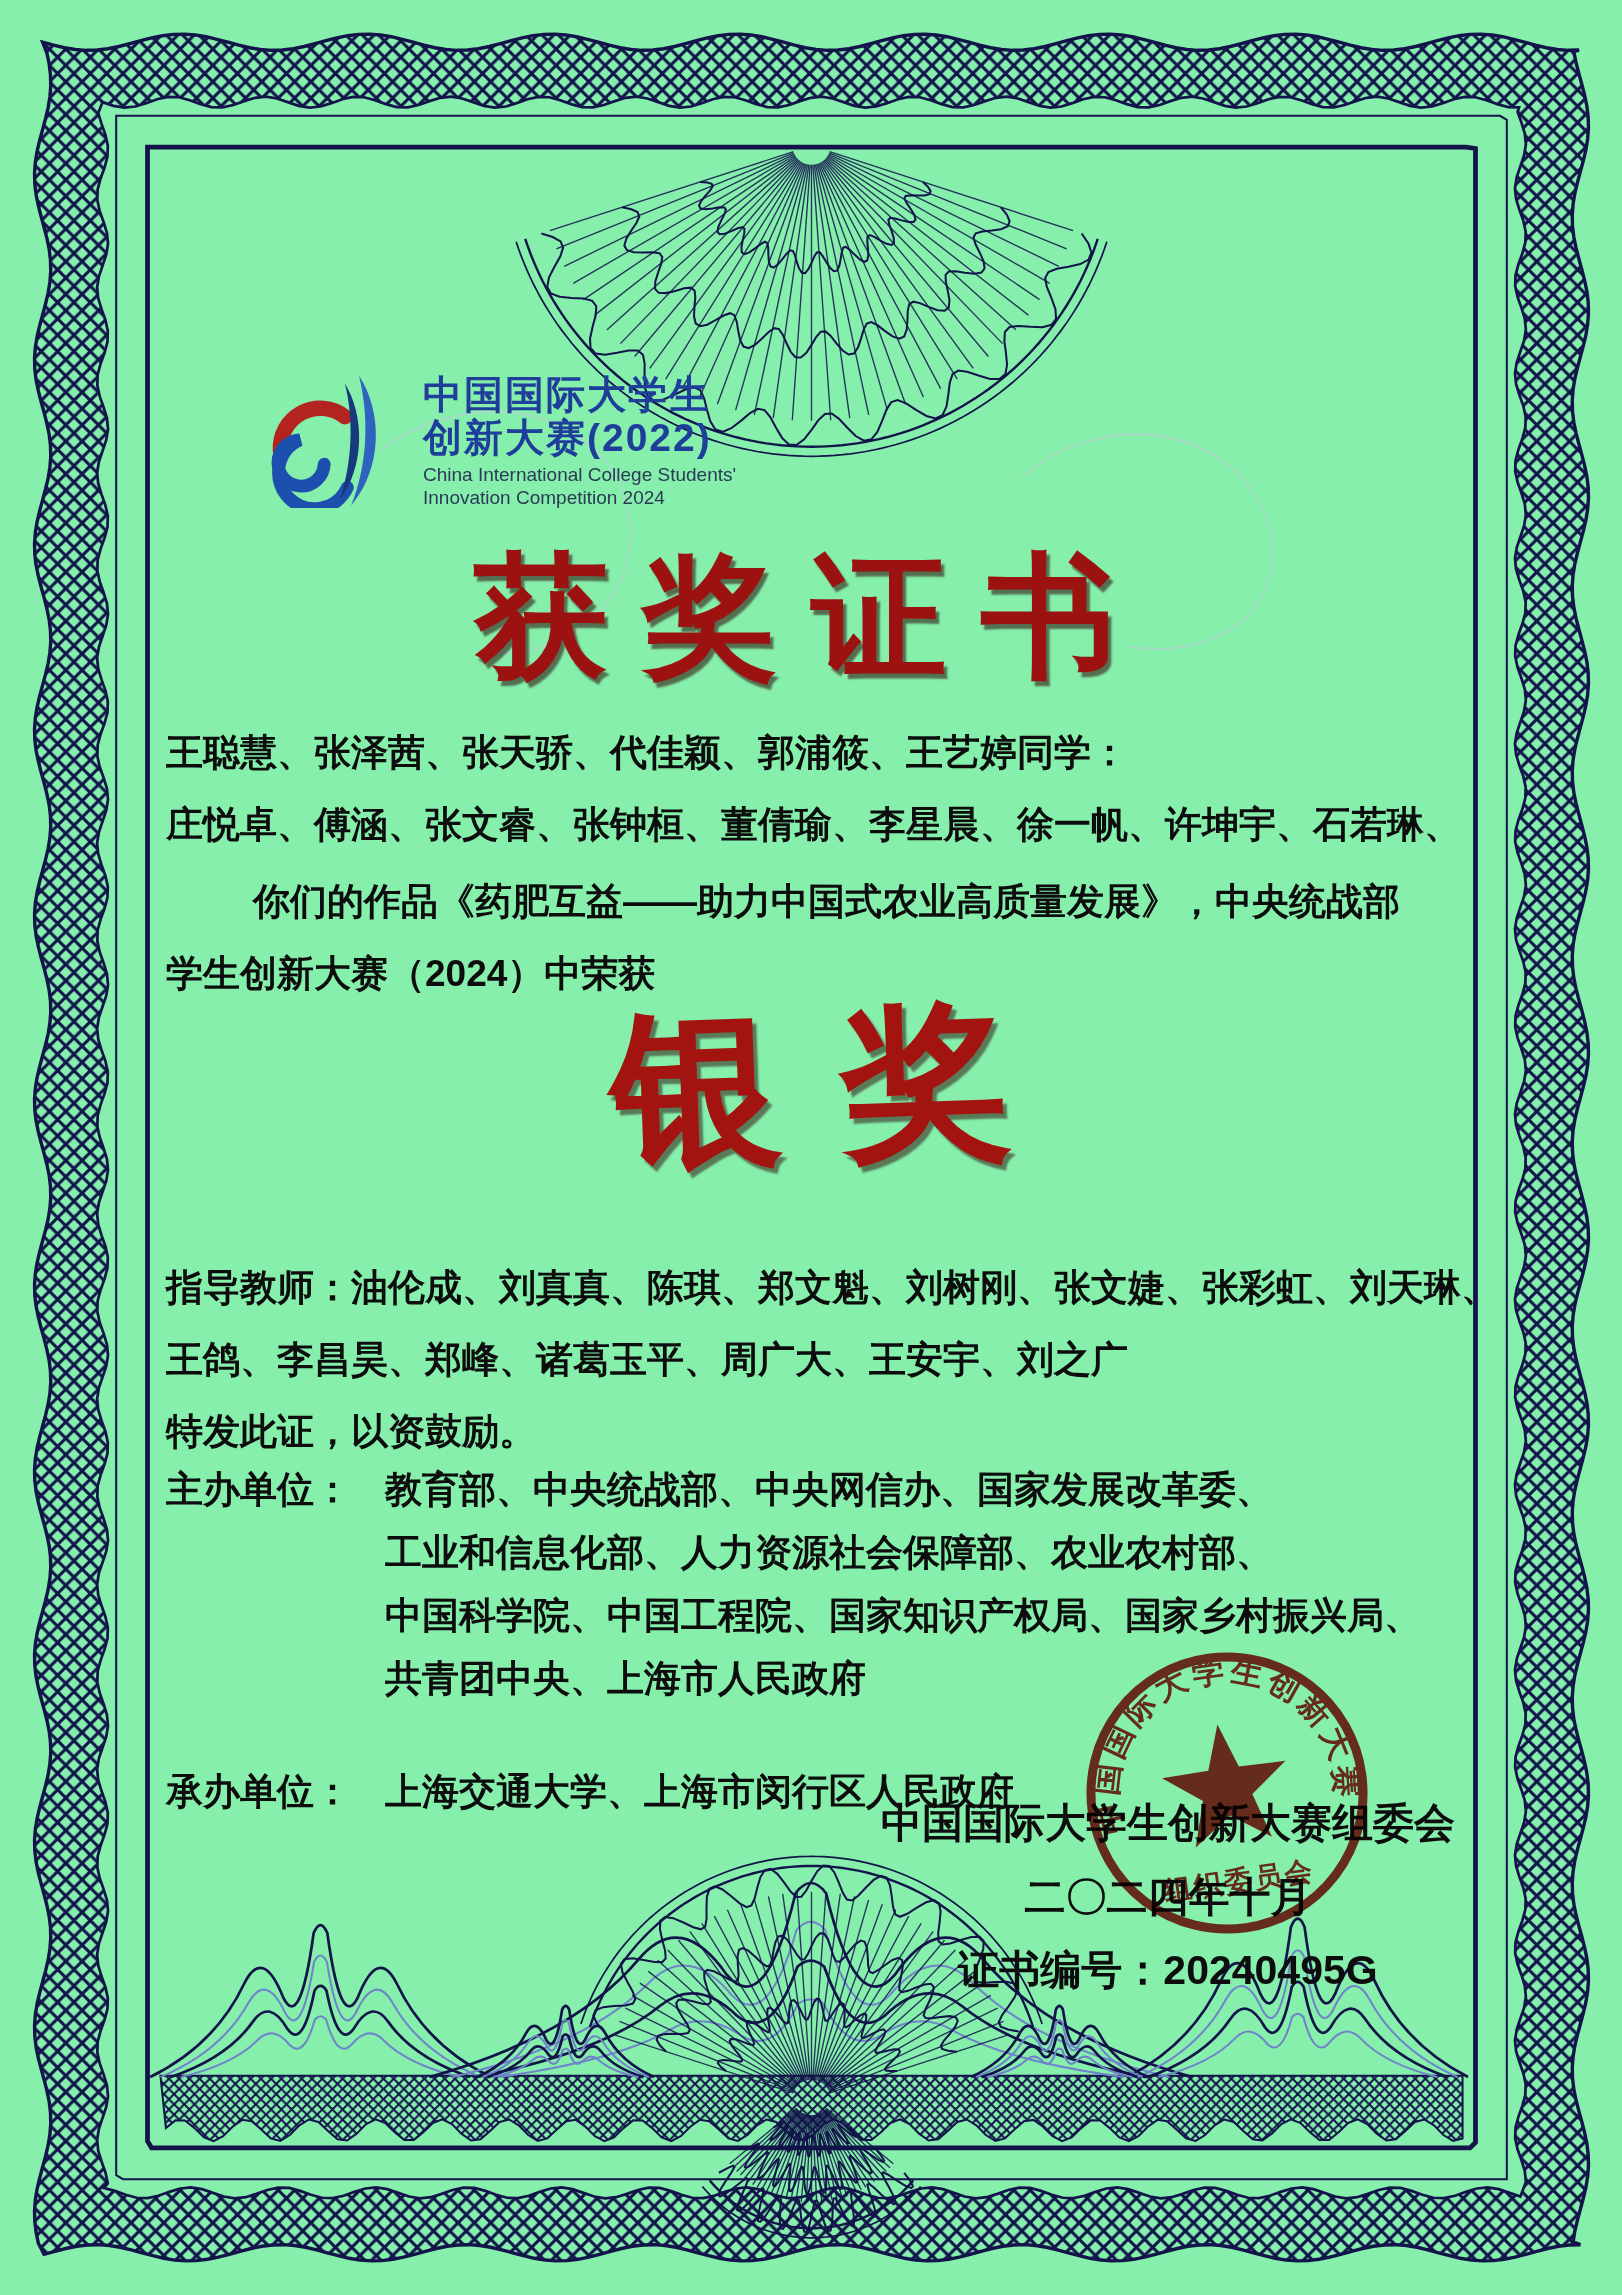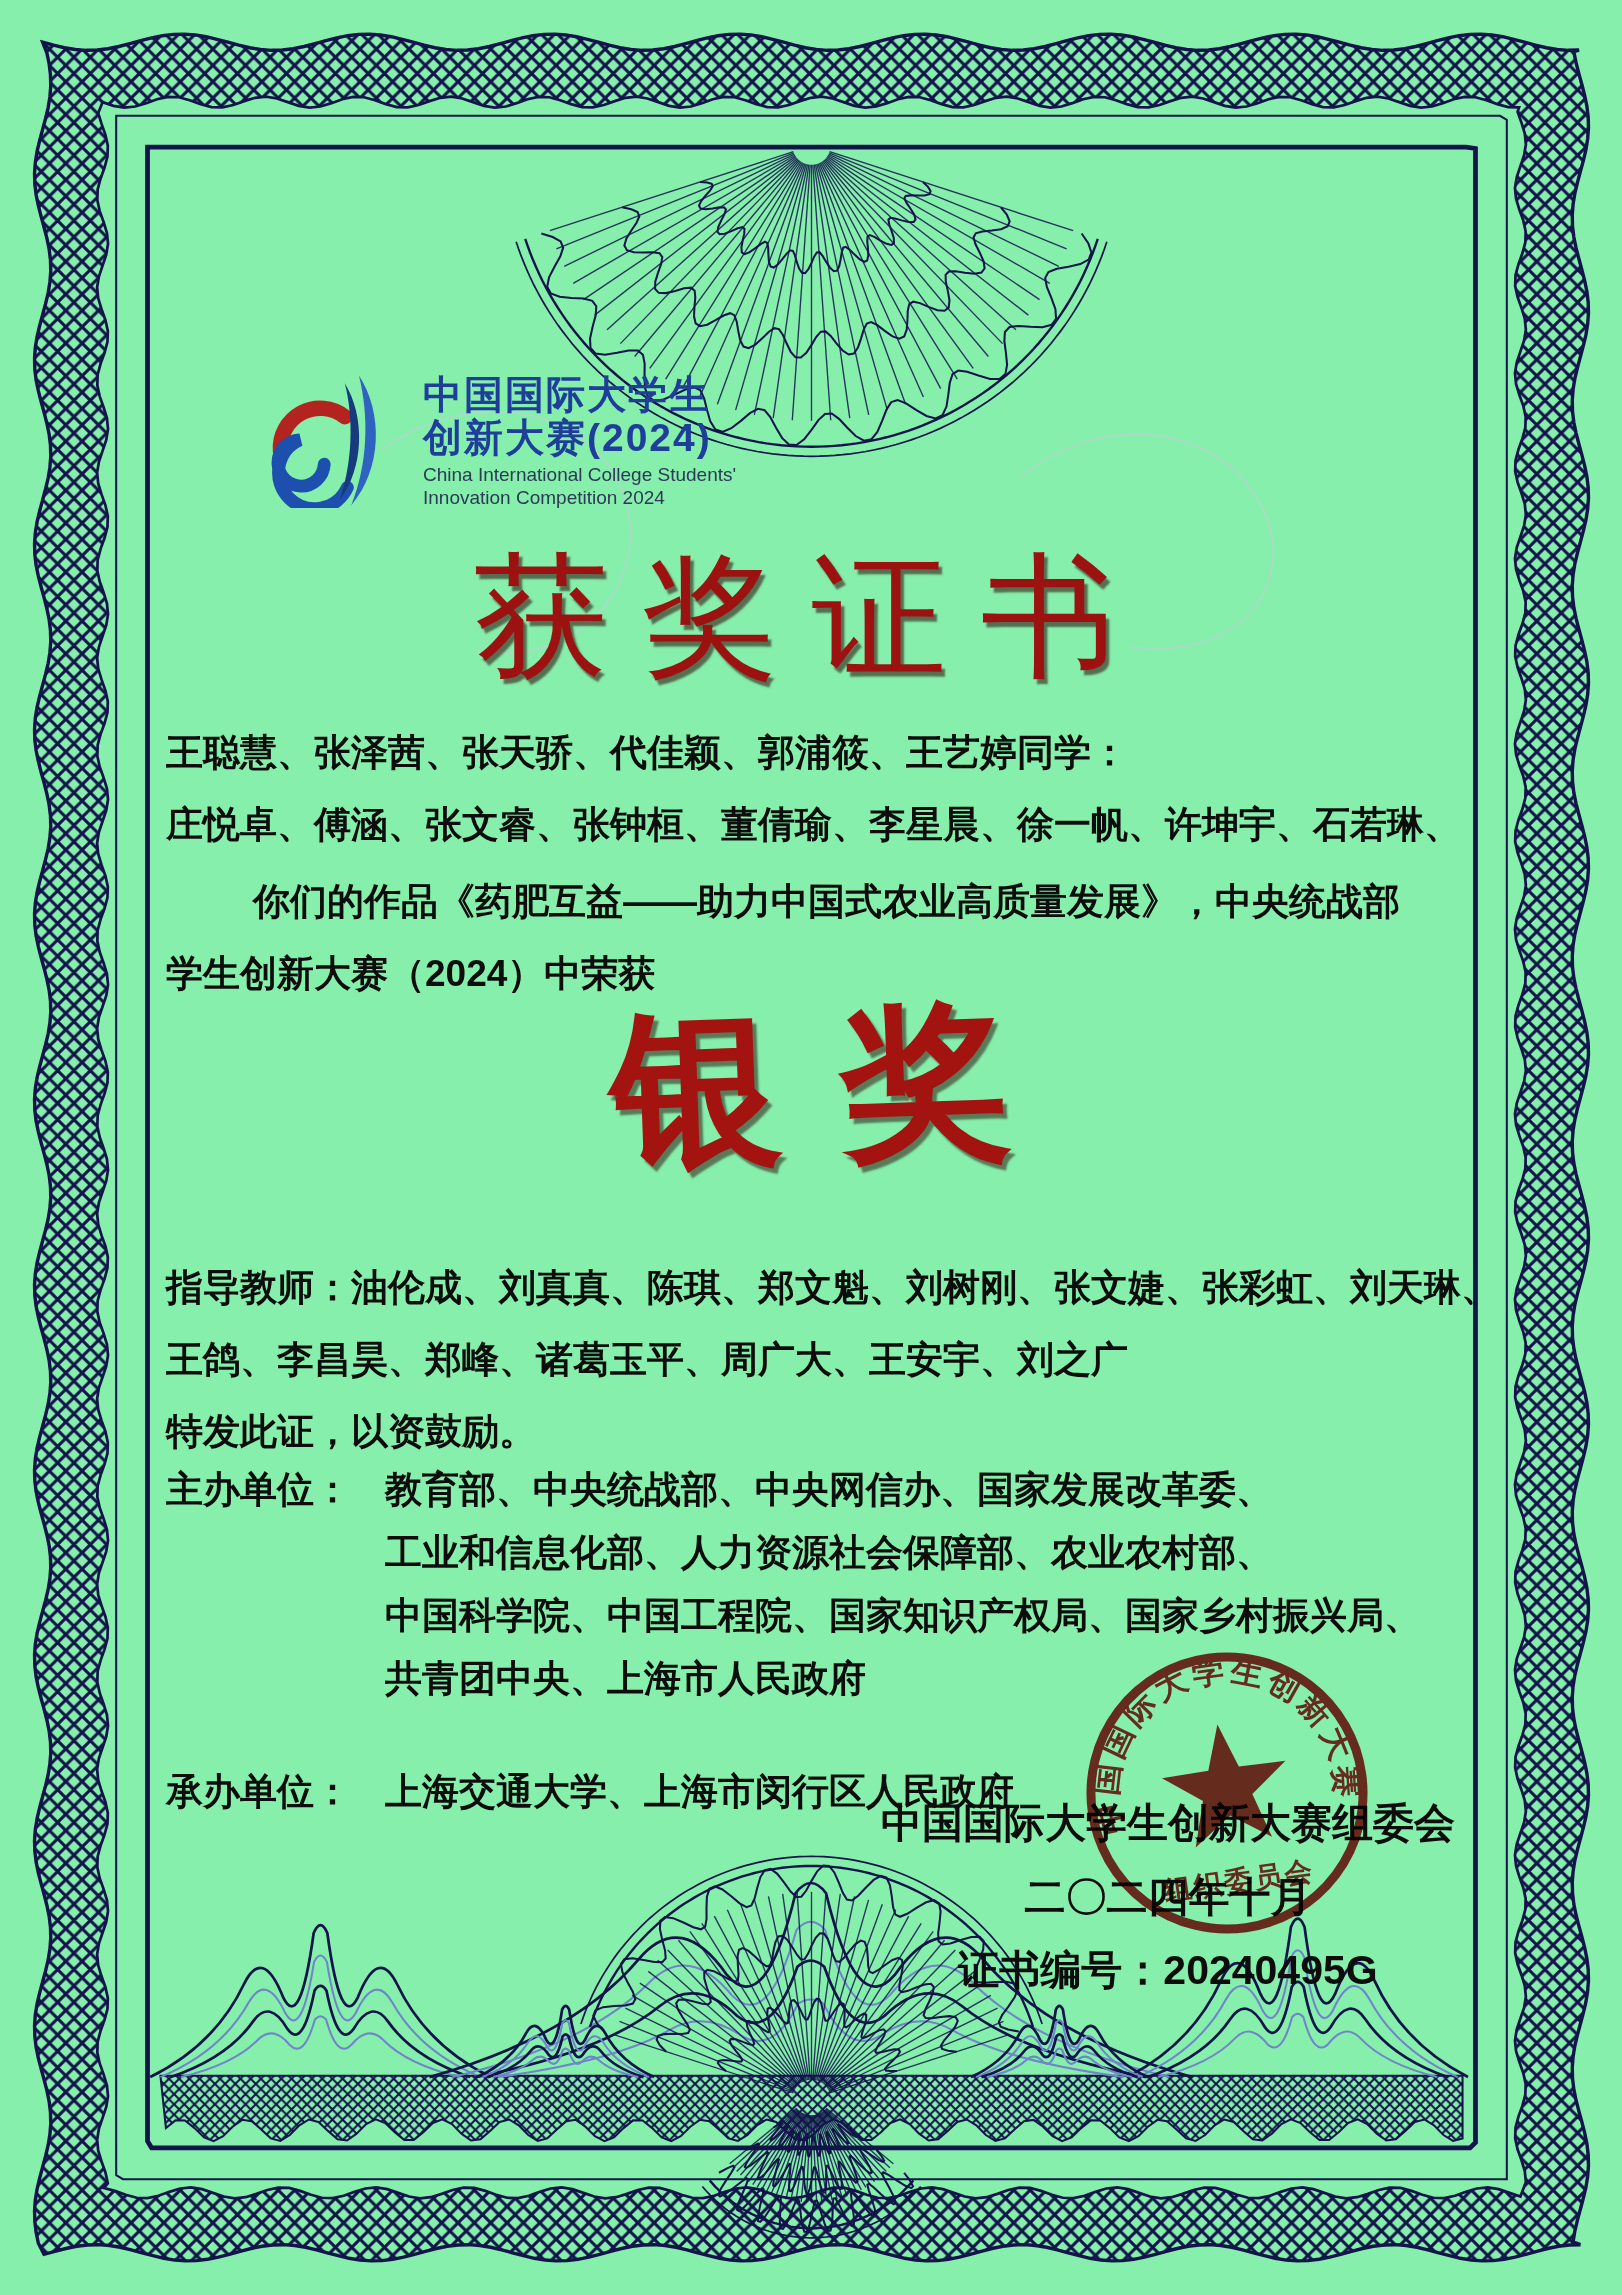--- a/index.html
+++ b/index.html
@@ -9,21 +9,21 @@
   .content{position:absolute;inset:0;z-index:2;}
   
   .logo-row{position:absolute;left:257px;top:373px;display:flex;align-items:flex-start;}
   .logo-icon{width:155px;height:135px;flex:none;}
   .logo-text{margin-left:11px;}
   .logo-cn{font-size:39px;line-height:43px;font-weight:800;color:#1e3e9a;letter-spacing:2px;white-space:nowrap;}
   .logo-en{font-size:19px;line-height:22.5px;font-weight:400;color:#2b3a55;white-space:nowrap;}
   .logo-en.first{margin-top:5.4px;}
   
   .cert-title{position:absolute;left:0;right:0;top:545px;text-align:center;font-size:135px;line-height:143px;
-    font-weight:400;color:#9c1210;letter-spacing:34px;
+    font-weight:700;color:#9c1210;letter-spacing:34px;
     text-shadow:3.4px 4.8px 2px rgba(43,6,4,.55);white-space:nowrap;}
   .award-name{position:absolute;left:0;right:0;top:993px;text-align:center;font-size:170px;line-height:184px;
     font-weight:900;color:#a31410;letter-spacing:60px;padding-left:60px;transform:rotate(-2deg);
     text-shadow:4.1px 5.4px 2px rgba(43,6,4,.5);white-space:nowrap;}
   
   .txt{font-size:37px;font-weight:800;color:#0d0d0d;line-height:72px;white-space:nowrap;}
   .block{position:absolute;left:166px;right:161px;}
   .recipients{top:717px;}
   .body-par{top:866px;}
   .body-par .indent{padding-left:87px;}
@@ -217,21 +217,21 @@
 
     <div class="logo-row">
       <svg class="logo-icon" viewBox="0 0 240 210">
         <path d="M36 122 A62 62 0 0 1 136 68" stroke="#b3231f" stroke-width="24" fill="none" stroke-linecap="round"></path>
         <path d="M140 178 A56 56 0 1 1 66 104 A36 36 0 1 0 104 142" stroke="#1d4fae" stroke-width="20" fill="none" stroke-linecap="round"></path>
         <path d="M158 4 C196 62 194 150 146 206 C172 142 174 68 158 4 Z" fill="#2f63c0"></path>
         <path d="M136 16 C168 68 166 148 128 198 C148 140 150 70 136 16 Z" fill="#173a7c"></path>
       </svg>
       <div class="logo-text">
         <div class="logo-cn">中国国际大学生</div>
-        <div class="logo-cn">创新大赛(2024)</div>
+        <div class="logo-cn">创新大赛(2022)</div>
         <div class="logo-en first">China International College Students'</div>
         <div class="logo-en">Innovation Competition 2024</div>
       </div>
     </div>
 
     <div class="cert-title">获奖证书</div>
 
     <div class="block recipients">
       <div class="txt">王聪慧、张泽茜、张天骄、代佳颖、郭浦筱、王艺婷同学：</div>
       <div class="txt">庄悦卓、傅涵、张文睿、张钟桓、董倩瑜、李星晨、徐一帆、许坤宇、石若琳、</div>

